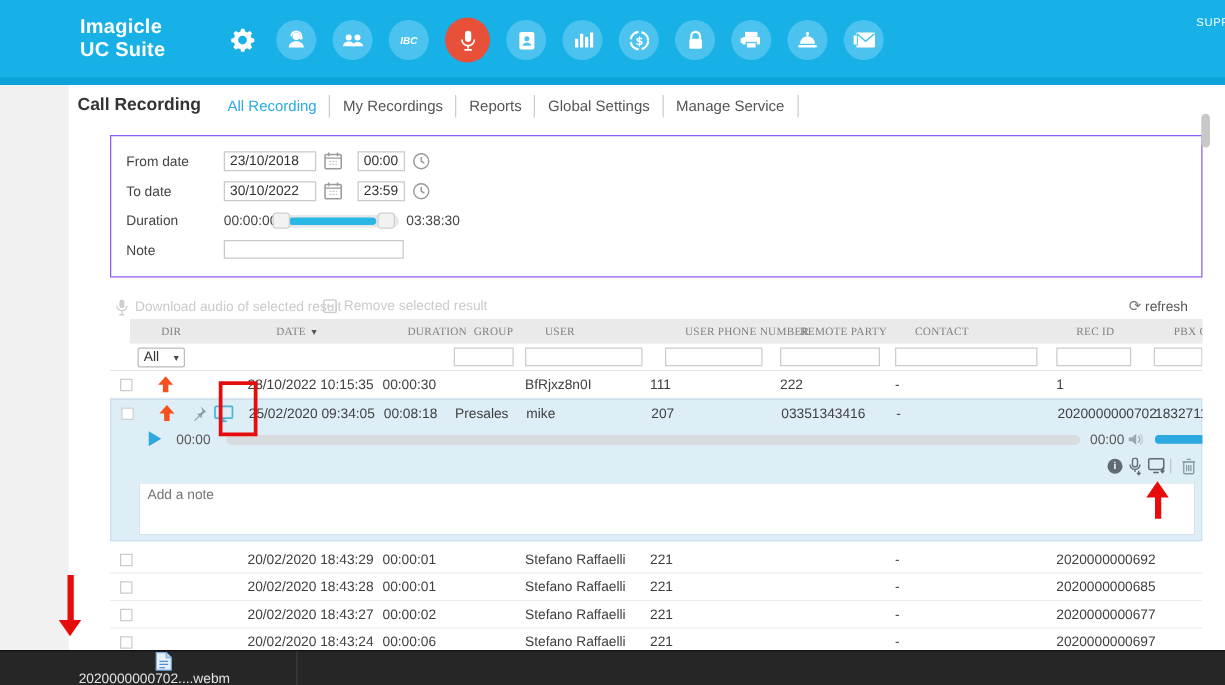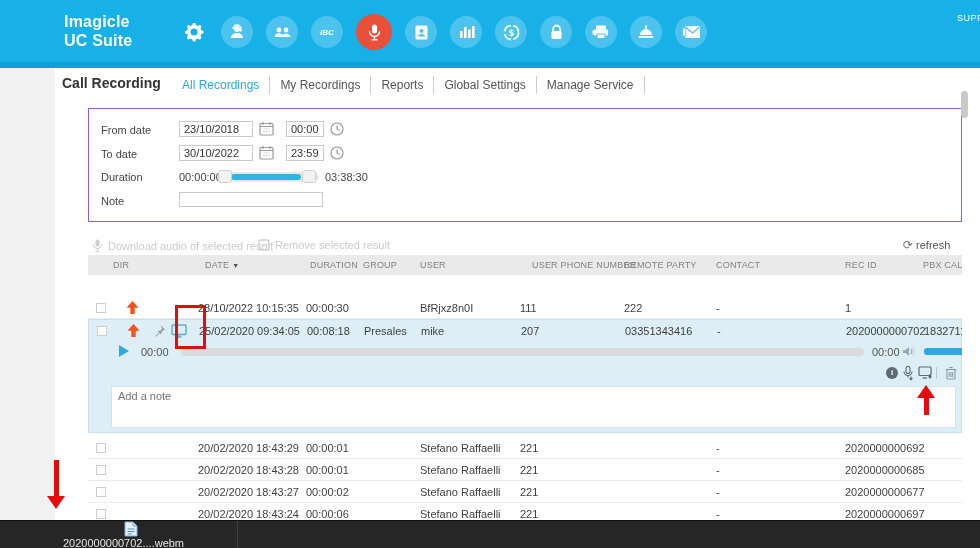--- a/index.html
+++ b/index.html
@@ -38,21 +38,21 @@
   #dur-fill { position:absolute; left:142px; top:65px; width:70px; height:6px; background:#2bb7e5; border-radius:3px; }
   .dur-handle { position:absolute; top:61px; width:14px; height:13px; background:#f2f2f2; border:1px solid #cfcfcf; border-radius:3px; }
 
   
   .action-link { position:absolute; top:239px; font-size:11px; color:#cbcbcb; display:flex; align-items:center; gap:5px; }
   #refresh-link { position:absolute; top:238px; left:903px; font-size:11px; color:#555; }
   #refresh-link .glyph { font-size:12px; color:#777; margin-right:3px; }
 
   
   #table { position:absolute; left:88px; top:255px; width:874px; height:265px; overflow:hidden; font-size:11px; }
-  #thead { position:absolute; left:0; top:0; width:874px; height:20px; background:#eaeaea; }
+  #thead { position:absolute; left:16px; top:0; width:874px; height:20px; background:#eaeaea;font-family:Liberation Serif, serif; }
   .hcell { position:absolute; top:5px; font-size:9px; color:#828282; letter-spacing:.2px; white-space:nowrap; }
   .sort { font-size:7px; color:#555; margin-left:3px; }
   #tfilter { position:absolute; left:0; top:20px; width:874px; height:22px; background:#fff; border-bottom:1px solid #e3e3e3; }
   .tf-in { position:absolute; top:3px; height:15px; border:1px solid #ccc; font-size:11px; padding:0 3px; font-family:"Liberation Sans",sans-serif; }
   #dir-select { position:absolute; left:22px; top:3px; width:38px; height:16px; border:1px solid #bbb; border-radius:2px;
     font-size:11px; color:#333; padding:1px 4px; background:#fff; display:flex; justify-content:space-between; align-items:center; }
   #dir-select .caret { font-size:8px; color:#444; }
 
   .trow { position:absolute; left:0; width:874px; height:22px; border-bottom:1px solid #ececec; background:#fff; }
   .cell { position:absolute; top:5px; color:#3f3f3f; white-space:nowrap; }
@@ -198,21 +198,21 @@
     <div>UC Suite</div>
   </div>
   <span id="support">SUPP</span>
   <div class="bottom-strip"></div>
 </div>
 
 <div id="page"></div>
 
 <div id="nav-title">Call Recording</div>
 <div id="tabs">
-  <span class="tab active">All Recordings</span>
+  <span class="tab active">All Recording</span>
   <span class="tab">My Recordings</span>
   <span class="tab">Reports</span>
   <span class="tab">Global Settings</span>
   <span class="tab">Manage Service</span>
 </div>
 
 <div id="filter-panel">
   <span class="flabel" style="left:12px; top:15px">From date</span>
   <input class="fin" style="left: 90px; top: 12px; width: 74px; height: 16px;" value="23/10/2018">
   <span class="icon-btn" style="left:170px; top:12px">
@@ -292,20 +292,33 @@
     <span class="hcell h-dur">DURATION</span>
     <span class="hcell h-group">GROUP</span>
     <span class="hcell h-user">USER</span>
     <span class="hcell h-phone">USER PHONE NUMBER</span>
     <span class="hcell h-remote">REMOTE PARTY</span>
     <span class="hcell h-contact">CONTACT</span>
     <span class="hcell h-rec">REC ID</span>
     <span class="hcell h-pbx">PBX CALL ID</span>
   </div>
 
+  <div id="tfilter">
+    <div id="dir-select">
+      <span>All</span>
+        <span class="caret">▾</span>
+    </div>
+    <input class="tf-in" style="left: 275px; width: 48px;">
+    <input class="tf-in" style="left: 332px; width: 94px;">
+    <input class="tf-in" style="left: 444px; width: 78px;">
+    <input class="tf-in" style="left: 536px; width: 80px;">
+    <input class="tf-in" style="left: 628px; width: 114px;">
+    <input class="tf-in" style="left: 757px; width: 60px;">
+    <input class="tf-in" style="left: 835px; width: 39px;">
+  </div>
 
   <div class="trow" style="top:42px">
     <span class="cbx"></span>
     <span class="dir-arrow"><svg width="13" height="13" viewBox="0 0 13 13">
           <path d="M6.5 0 12.5 6.8 8.7 6.8 8.7 13 4.3 13 4.3 6.8 0.5 6.8 Z" fill="#f4511e"></path>
         </svg></span>
     <span class="cell c-date">28/10/2022 10:15:35</span>
     <span class="cell c-dur">00:00:30</span>
     <span class="cell c-user">BfRjxz8n0I</span>
     <span class="cell c-phone">111</span>

